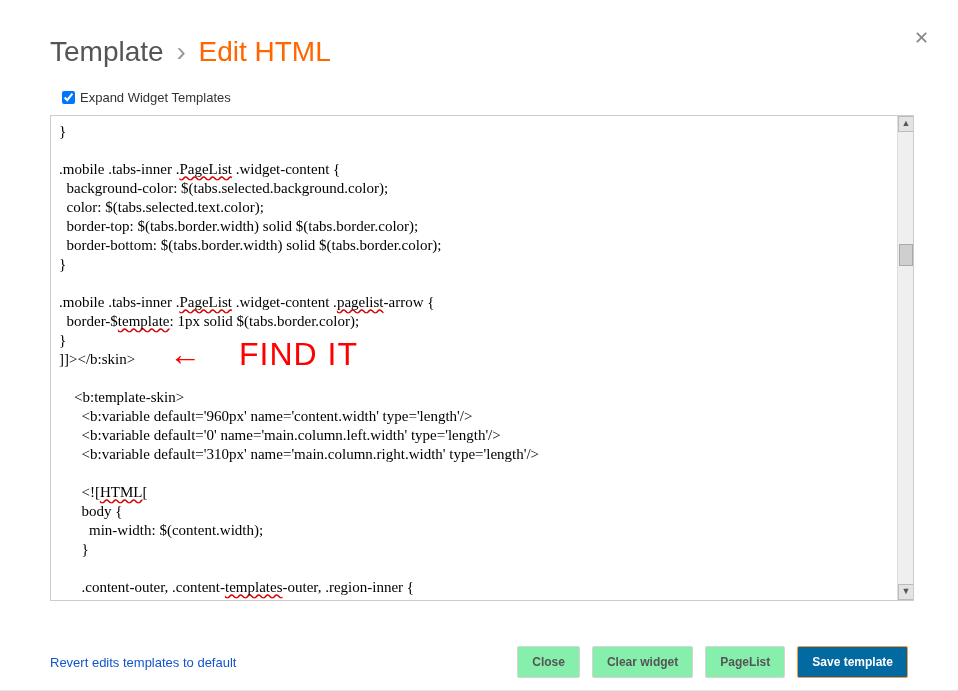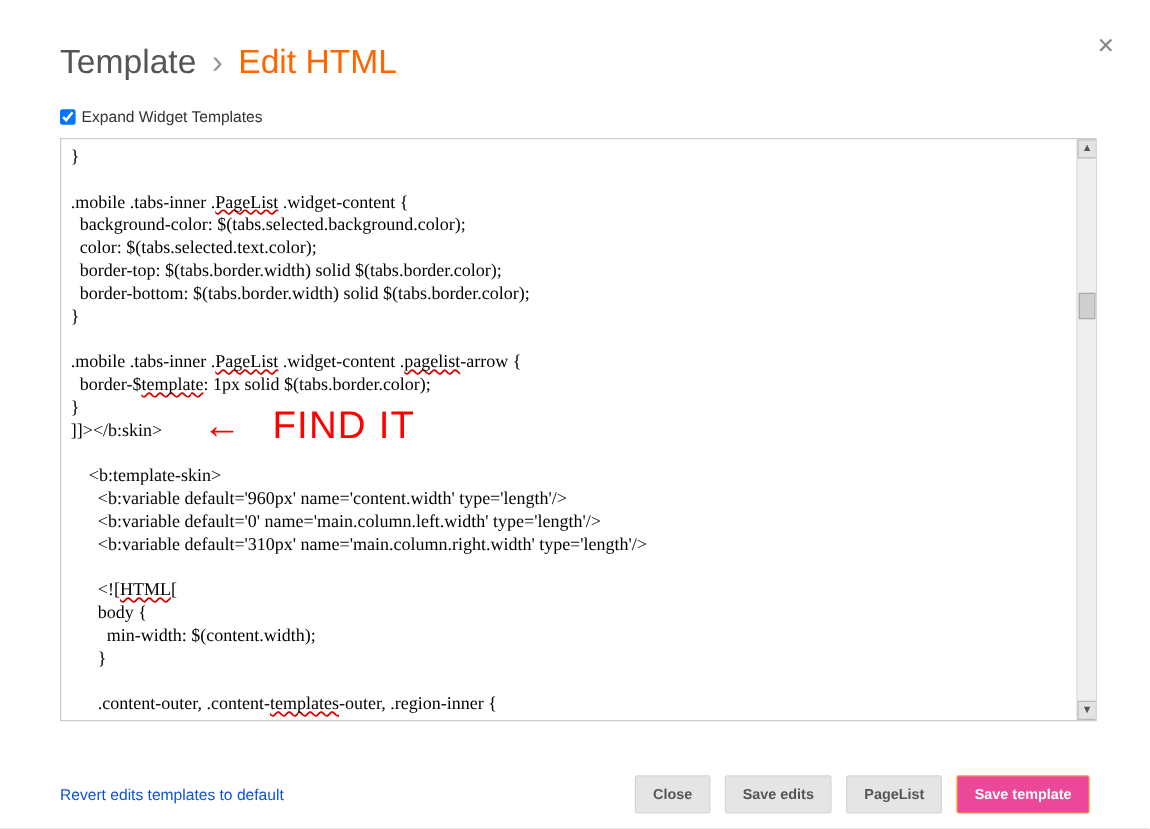--- a/index.html
+++ b/index.html
@@ -43,20 +43,21 @@
   .header .crumb-current {
     color: #ff6600;
   }
   .expand-row {
     padding: 18px 50px 6px 50px;
     font-size: 13px;
     display: flex;
     align-items: center;
     gap: 5px;
     color: #333;
+    margin-left: 12px;
   }
   .expand-row input[type="checkbox"] {
     margin: 0;
     width: 13px;
     height: 13px;
   }
   .editor-container {
     margin: 4px 44px 0 50px;
     border: 1px solid #cccccc;
     height: 486px;
@@ -117,21 +118,21 @@
   .annotation.arrow {
     font-size: 32px;
     top: 220px;
     left: 118px;
   }
   .annotation.find-it {
     font-size: 32px;
     font-weight: 400;
     letter-spacing: 1px;
     top: 220px;
-    left: 176px;
+    left: 188px;
   }
   .footer {
     position: absolute;
     bottom: 12px;
     left: 0;
     width: 100%;
     padding: 0 50px;
     display: flex;
     align-items: center;
     justify-content: space-between;
@@ -141,31 +142,31 @@
     font-size: 13px;
     text-decoration: none;
     cursor: pointer;
   }
   .btn-row {
     display: flex;
     gap: 12px;
   }
   .btn {
     border: 1px solid #d5d5d5;
-    background: #e5e5e5;
+    background: #86efac;
     color: #555;
     font-size: 12px;
     font-weight: bold;
     padding: 8px 14px;
     border-radius: 2px;
     cursor: pointer;
     font-family: Arial, sans-serif;
   }
   .btn.primary {
-    background: #ec4899;
+    background: #0369a1;
     border-color: #ff9933;
     color: #fff;
   }
 </style>
 </head>
 <body>
 
 <div class="modal">
 
   <div class="close-x">✕</div>
@@ -215,19 +216,19 @@
       <div class="scroll-up">▲</div>
       <div class="scroll-thumb"></div>
       <div class="scroll-down">▼</div>
     </div>
   </div>
 
   <div class="footer">
     <a class="revert-link">Revert edits templates to default</a>
     <div class="btn-row">
       <button class="btn">Close</button>
-      <button class="btn">Save edits</button>
+      <button class="btn">Clear widget</button>
       <button class="btn">PageList</button>
       <button class="btn primary">Save template</button>
     </div>
   </div>
 
 </div>
 
 </body></html>

